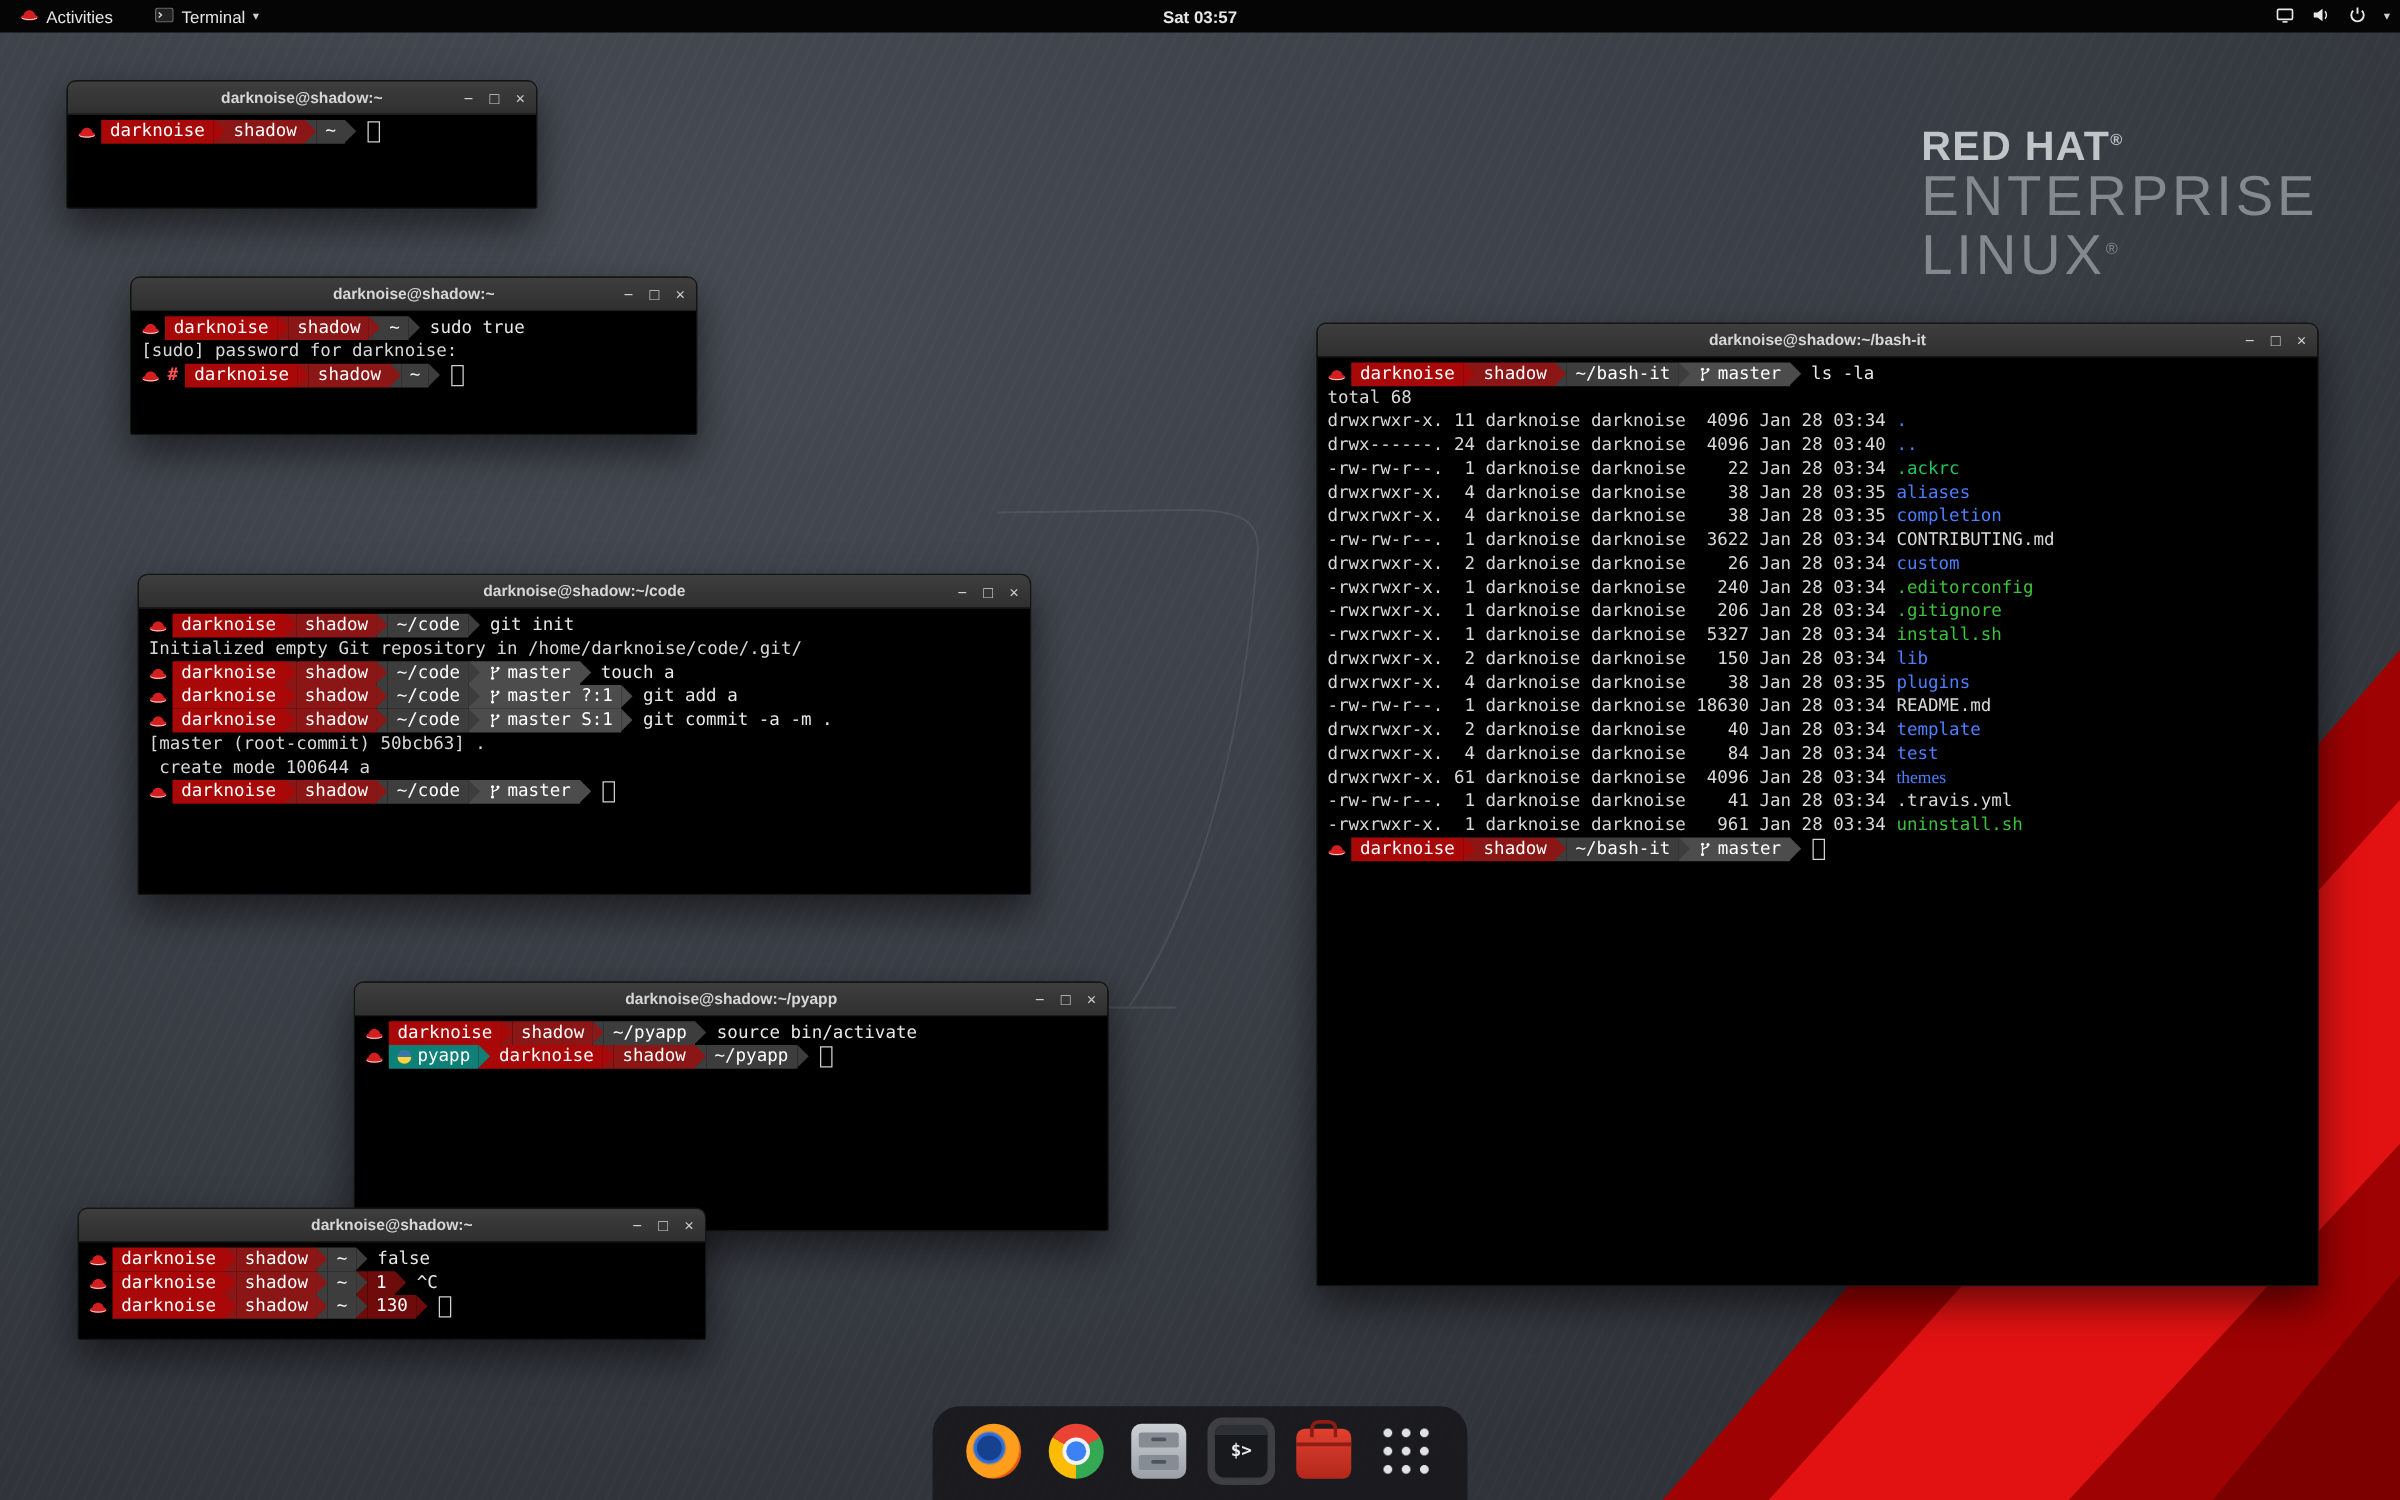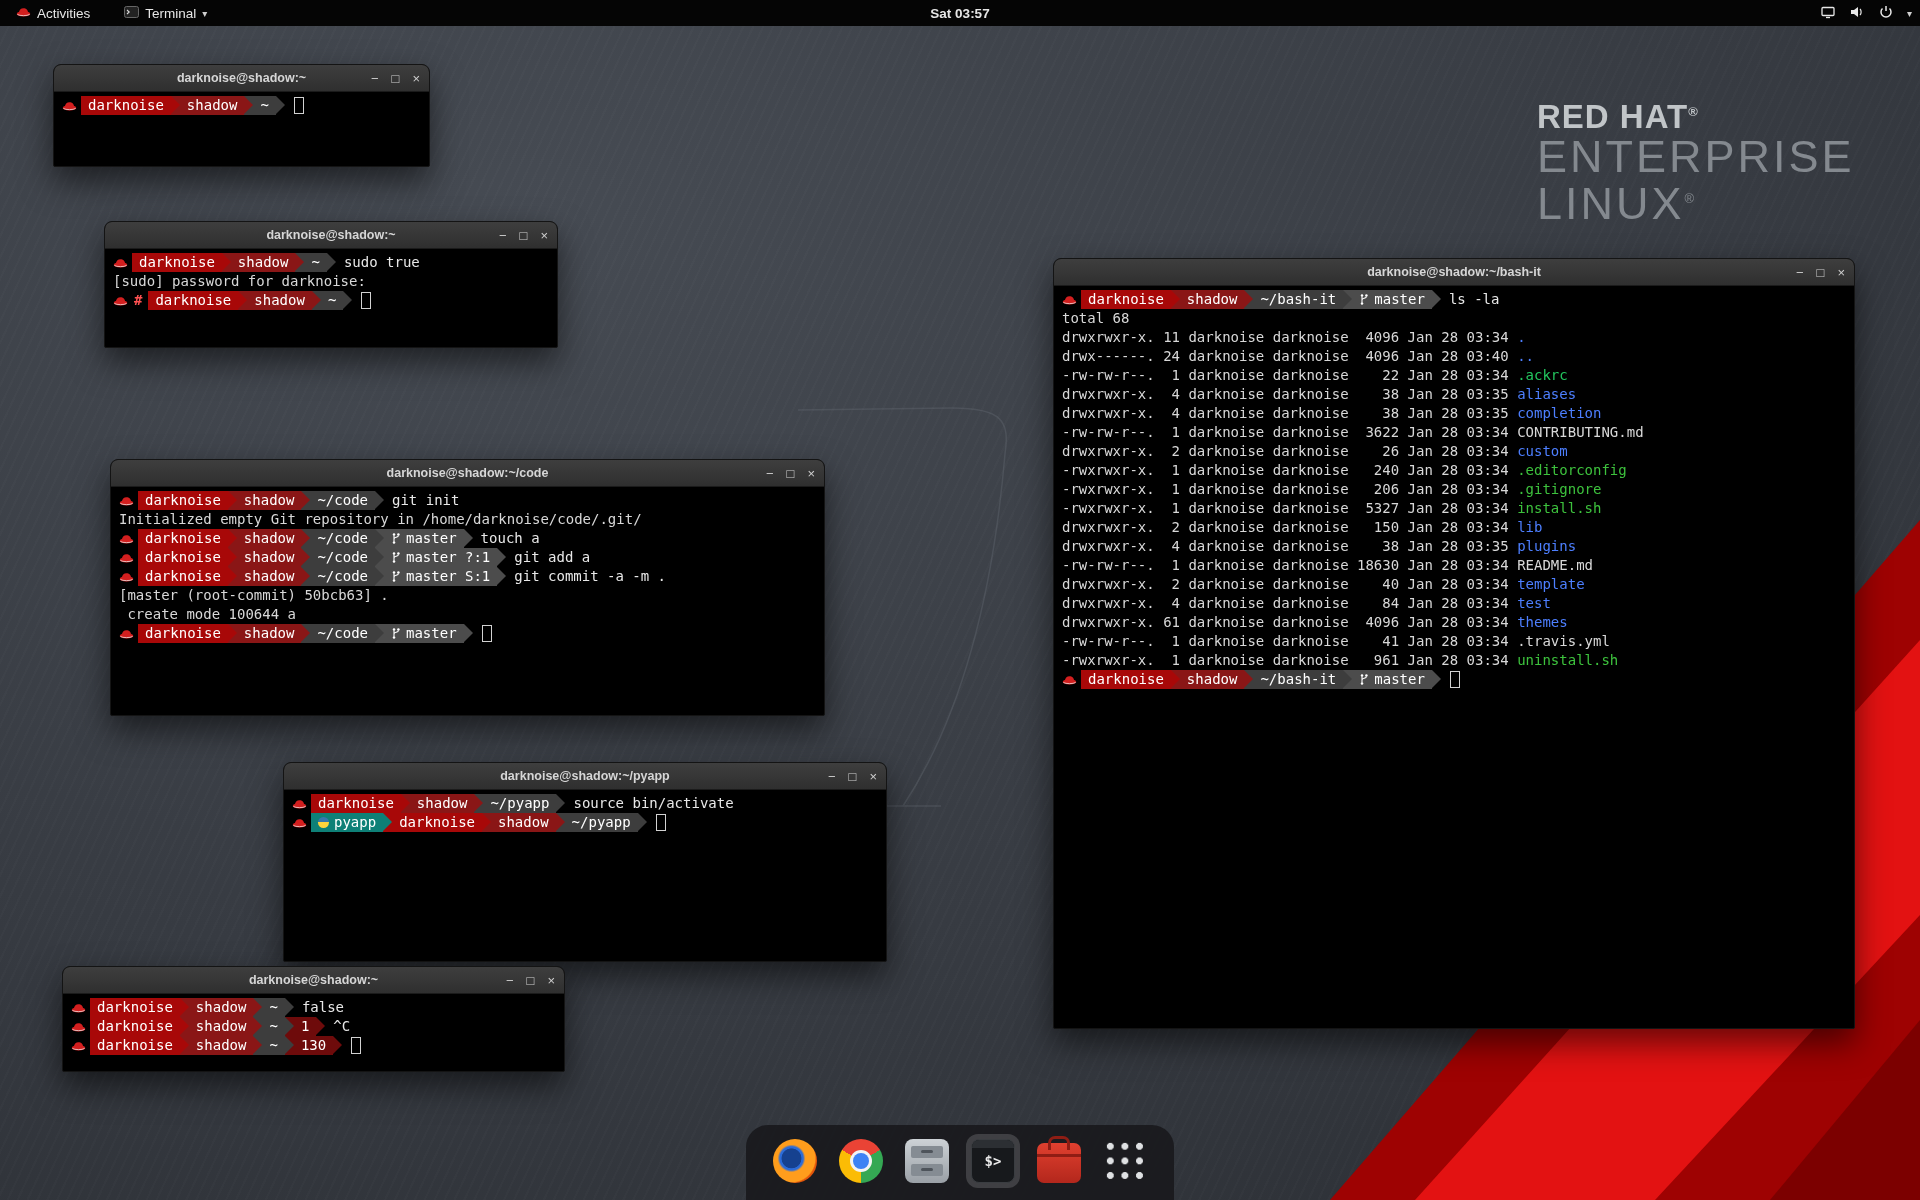--- a/index.html
+++ b/index.html
@@ -238,21 +238,21 @@
             <path d="M1.5 8.6c2.5 1.7 10.5 1.7 13 0" stroke="#eee" stroke-width="0.8" fill="none"></path>
           </svg></span><span class="seg" style="background: rgb(168, 8, 8);">darknoise</span><span class="arrow" style="background: rgb(138, 22, 22);"><span class="tri" style="border-left-color: rgb(168, 8, 8);"></span></span><span class="seg" style="background: rgb(138, 22, 22);">shadow</span><span class="arrow" style="background: rgb(61, 61, 61);"><span class="tri" style="border-left-color: rgb(138, 22, 22);"></span></span><span class="seg" style="background: rgb(61, 61, 61);">~/code</span><span class="arrow" style="background: rgb(76, 76, 76);"><span class="tri" style="border-left-color: rgb(61, 61, 61);"></span></span><span class="seg" style="background: rgb(76, 76, 76);"><svg class="bri" width="10" height="13" viewBox="0 0 10 13">
             <path d="M3 3.5v6M3 7c0-2.2 4.4-1.3 4.4-3.6" stroke="#fff" stroke-width="1.1" fill="none"></path>
             <circle cx="3" cy="2.4" r="1.25" fill="#fff"></circle>
             <circle cx="3" cy="10.6" r="1.25" fill="#fff"></circle>
             <circle cx="7.4" cy="2.6" r="1.25" fill="#fff"></circle>
           </svg>master</span><span class="arrow" style="background: transparent;"><span class="tri" style="border-left-color: rgb(76, 76, 76);"></span></span><span class="cursor"></span></div>
     </div>
 </div>
 
-<div class="twin" style="left:283px;top:762px;width:602px;height:198px">
+<div class="twin" style="left:283px;top:785px;width:602px;height:198px">
   <div class="titlebar">
     <span class="title">darknoise@shadow:~/pyapp</span>
     <span class="wbtns">
       <span class="wb">−</span>
       <span class="wb">□</span>
       <span class="wb">×</span>
     </span>
   </div>
   <div class="tbody">
       <div class="tline"><span class="hat"><svg width="15" height="12" viewBox="0 0 16 12">
@@ -325,21 +325,21 @@
       <div class="tline"><span class="outtext">-rw-rw-r--.  1 darknoise darknoise  3622 Jan 28 03:34 </span><span style="color: rgb(216, 216, 216);">CONTRIBUTING.md</span></div>
       <div class="tline"><span class="outtext">drwxrwxr-x.  2 darknoise darknoise    26 Jan 28 03:34 </span><span style="color: rgb(77, 127, 255);">custom</span></div>
       <div class="tline"><span class="outtext">-rwxrwxr-x.  1 darknoise darknoise   240 Jan 28 03:34 </span><span style="color: rgb(61, 194, 61);">.editorconfig</span></div>
       <div class="tline"><span class="outtext">-rwxrwxr-x.  1 darknoise darknoise   206 Jan 28 03:34 </span><span style="color: rgb(61, 194, 61);">.gitignore</span></div>
       <div class="tline"><span class="outtext">-rwxrwxr-x.  1 darknoise darknoise  5327 Jan 28 03:34 </span><span style="color: rgb(61, 194, 61);">install.sh</span></div>
       <div class="tline"><span class="outtext">drwxrwxr-x.  2 darknoise darknoise   150 Jan 28 03:34 </span><span style="color: rgb(77, 127, 255);">lib</span></div>
       <div class="tline"><span class="outtext">drwxrwxr-x.  4 darknoise darknoise    38 Jan 28 03:35 </span><span style="color: rgb(77, 127, 255);">plugins</span></div>
       <div class="tline"><span class="outtext">-rw-rw-r--.  1 darknoise darknoise 18630 Jan 28 03:34 </span><span style="color: rgb(216, 216, 216);">README.md</span></div>
       <div class="tline"><span class="outtext">drwxrwxr-x.  2 darknoise darknoise    40 Jan 28 03:34 </span><span style="color: rgb(77, 127, 255);">template</span></div>
       <div class="tline"><span class="outtext">drwxrwxr-x.  4 darknoise darknoise    84 Jan 28 03:34 </span><span style="color: rgb(77, 127, 255);">test</span></div>
-      <div class="tline"><span class="outtext">drwxrwxr-x. 61 darknoise darknoise  4096 Jan 28 03:34 </span><span style="color: rgb(77, 127, 255);">themes</span></div>
+      <div class="tline"><span class="outtext">drwxrwxr-x. 61 darknoise darknoise  4096 Jan 28 03:34 </span><span style="color: rgb(77, 127, 255); font-family: Liberation Serif, serif;">themes</span></div>
       <div class="tline"><span class="outtext">-rw-rw-r--.  1 darknoise darknoise    41 Jan 28 03:34 </span><span style="color: rgb(216, 216, 216);">.travis.yml</span></div>
       <div class="tline"><span class="outtext">-rwxrwxr-x.  1 darknoise darknoise   961 Jan 28 03:34 </span><span style="color: rgb(61, 194, 61);">uninstall.sh</span></div>
       <div class="tline"><span class="hat"><svg width="15" height="12" viewBox="0 0 16 12">
             <path d="M3 7.5C3 4 5.2 2 8 2s5 2 5 5.5" fill="#d31f1f"></path>
             <ellipse cx="8" cy="8" rx="7.2" ry="2.7" fill="#d31f1f"></ellipse>
             <path d="M1.5 8.6c2.5 1.7 10.5 1.7 13 0" stroke="#eee" stroke-width="0.8" fill="none"></path>
           </svg></span><span class="seg" style="background: rgb(168, 8, 8);">darknoise</span><span class="arrow" style="background: rgb(138, 22, 22);"><span class="tri" style="border-left-color: rgb(168, 8, 8);"></span></span><span class="seg" style="background: rgb(138, 22, 22);">shadow</span><span class="arrow" style="background: rgb(61, 61, 61);"><span class="tri" style="border-left-color: rgb(138, 22, 22);"></span></span><span class="seg" style="background: rgb(61, 61, 61);">~/bash-it</span><span class="arrow" style="background: rgb(76, 76, 76);"><span class="tri" style="border-left-color: rgb(61, 61, 61);"></span></span><span class="seg" style="background: rgb(76, 76, 76);"><svg class="bri" width="10" height="13" viewBox="0 0 10 13">
             <path d="M3 3.5v6M3 7c0-2.2 4.4-1.3 4.4-3.6" stroke="#fff" stroke-width="1.1" fill="none"></path>
             <circle cx="3" cy="2.4" r="1.25" fill="#fff"></circle>
             <circle cx="3" cy="10.6" r="1.25" fill="#fff"></circle>

